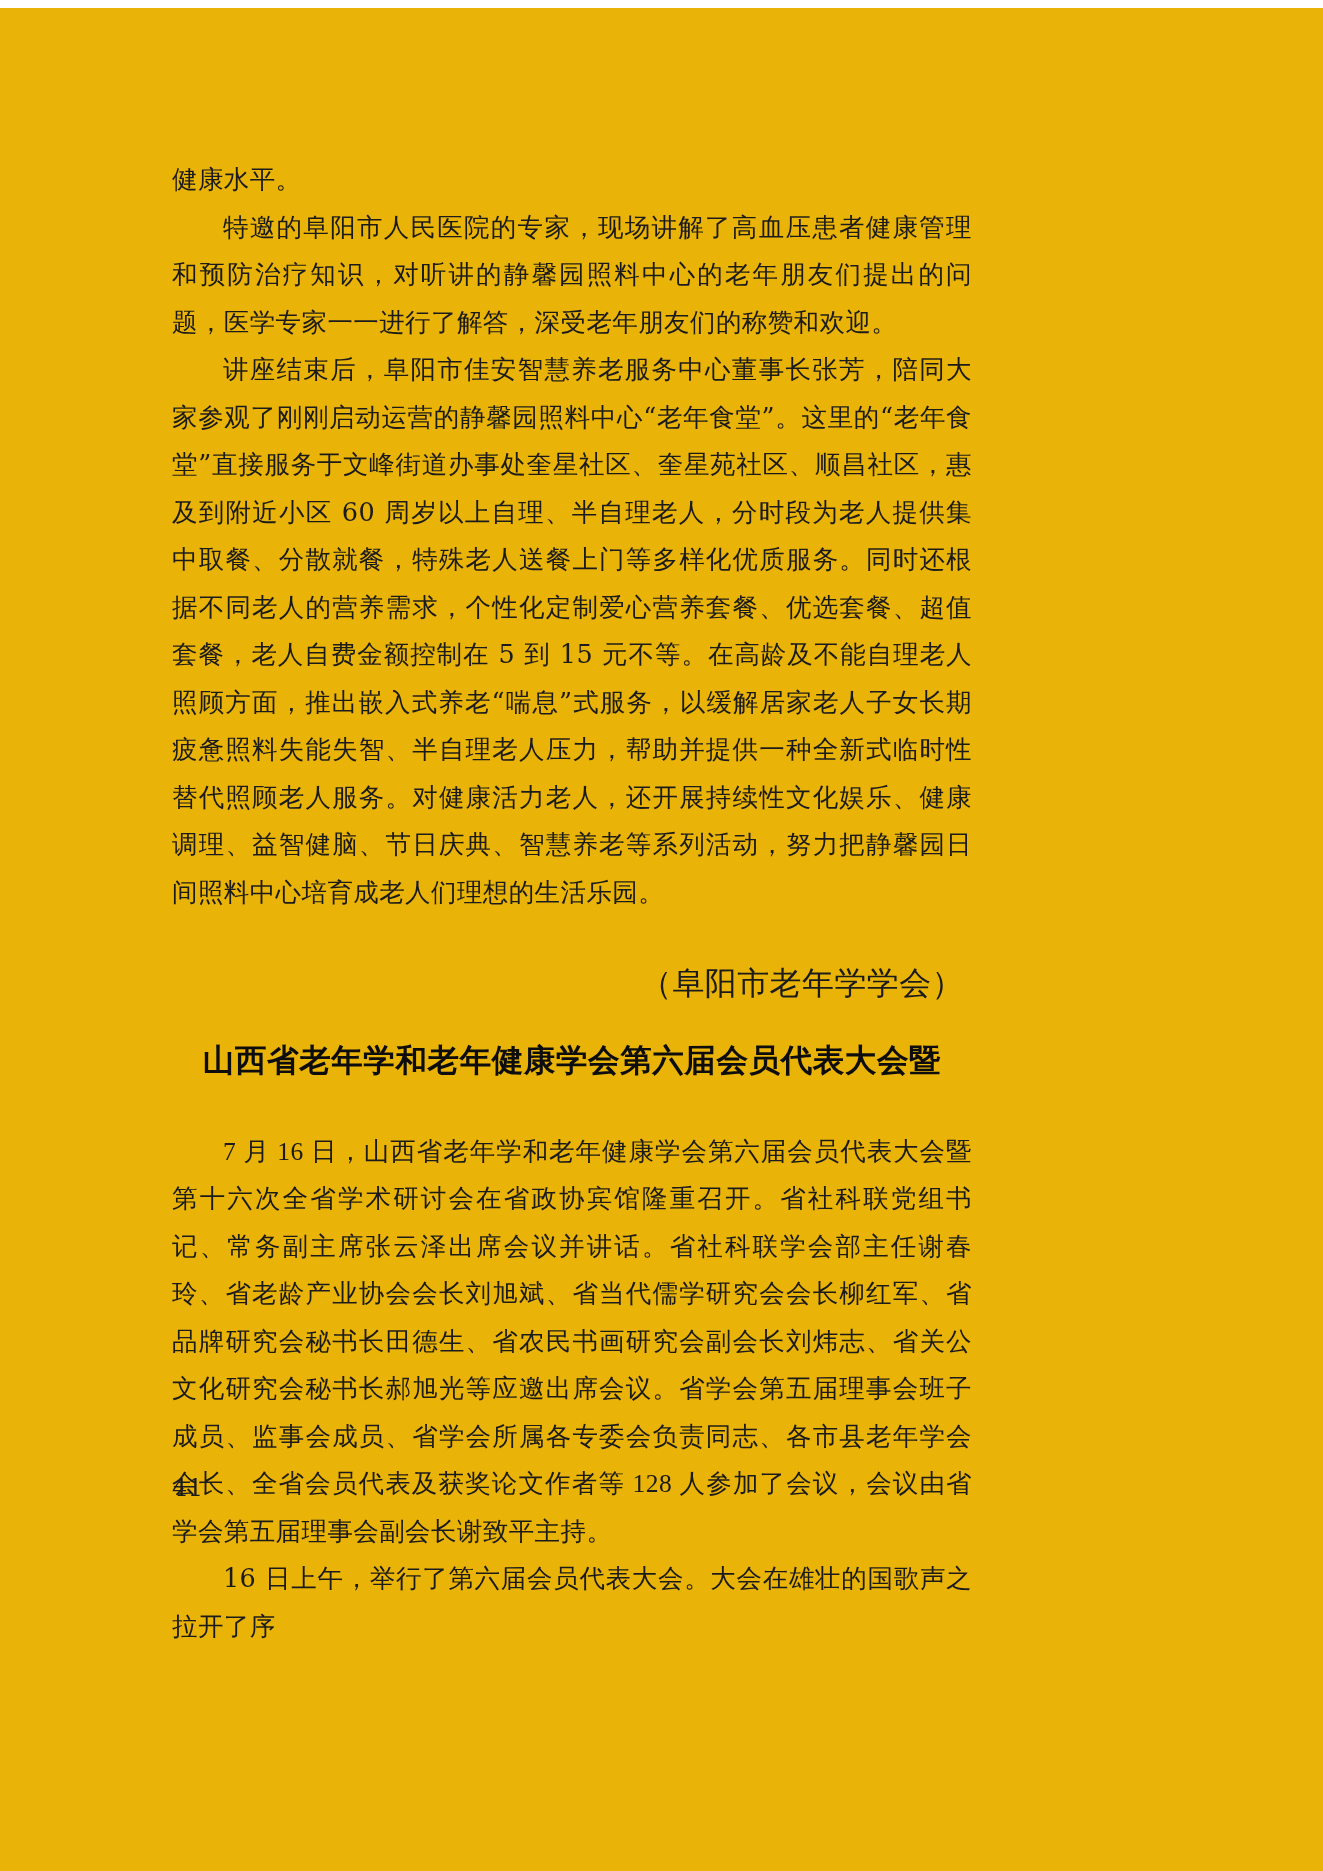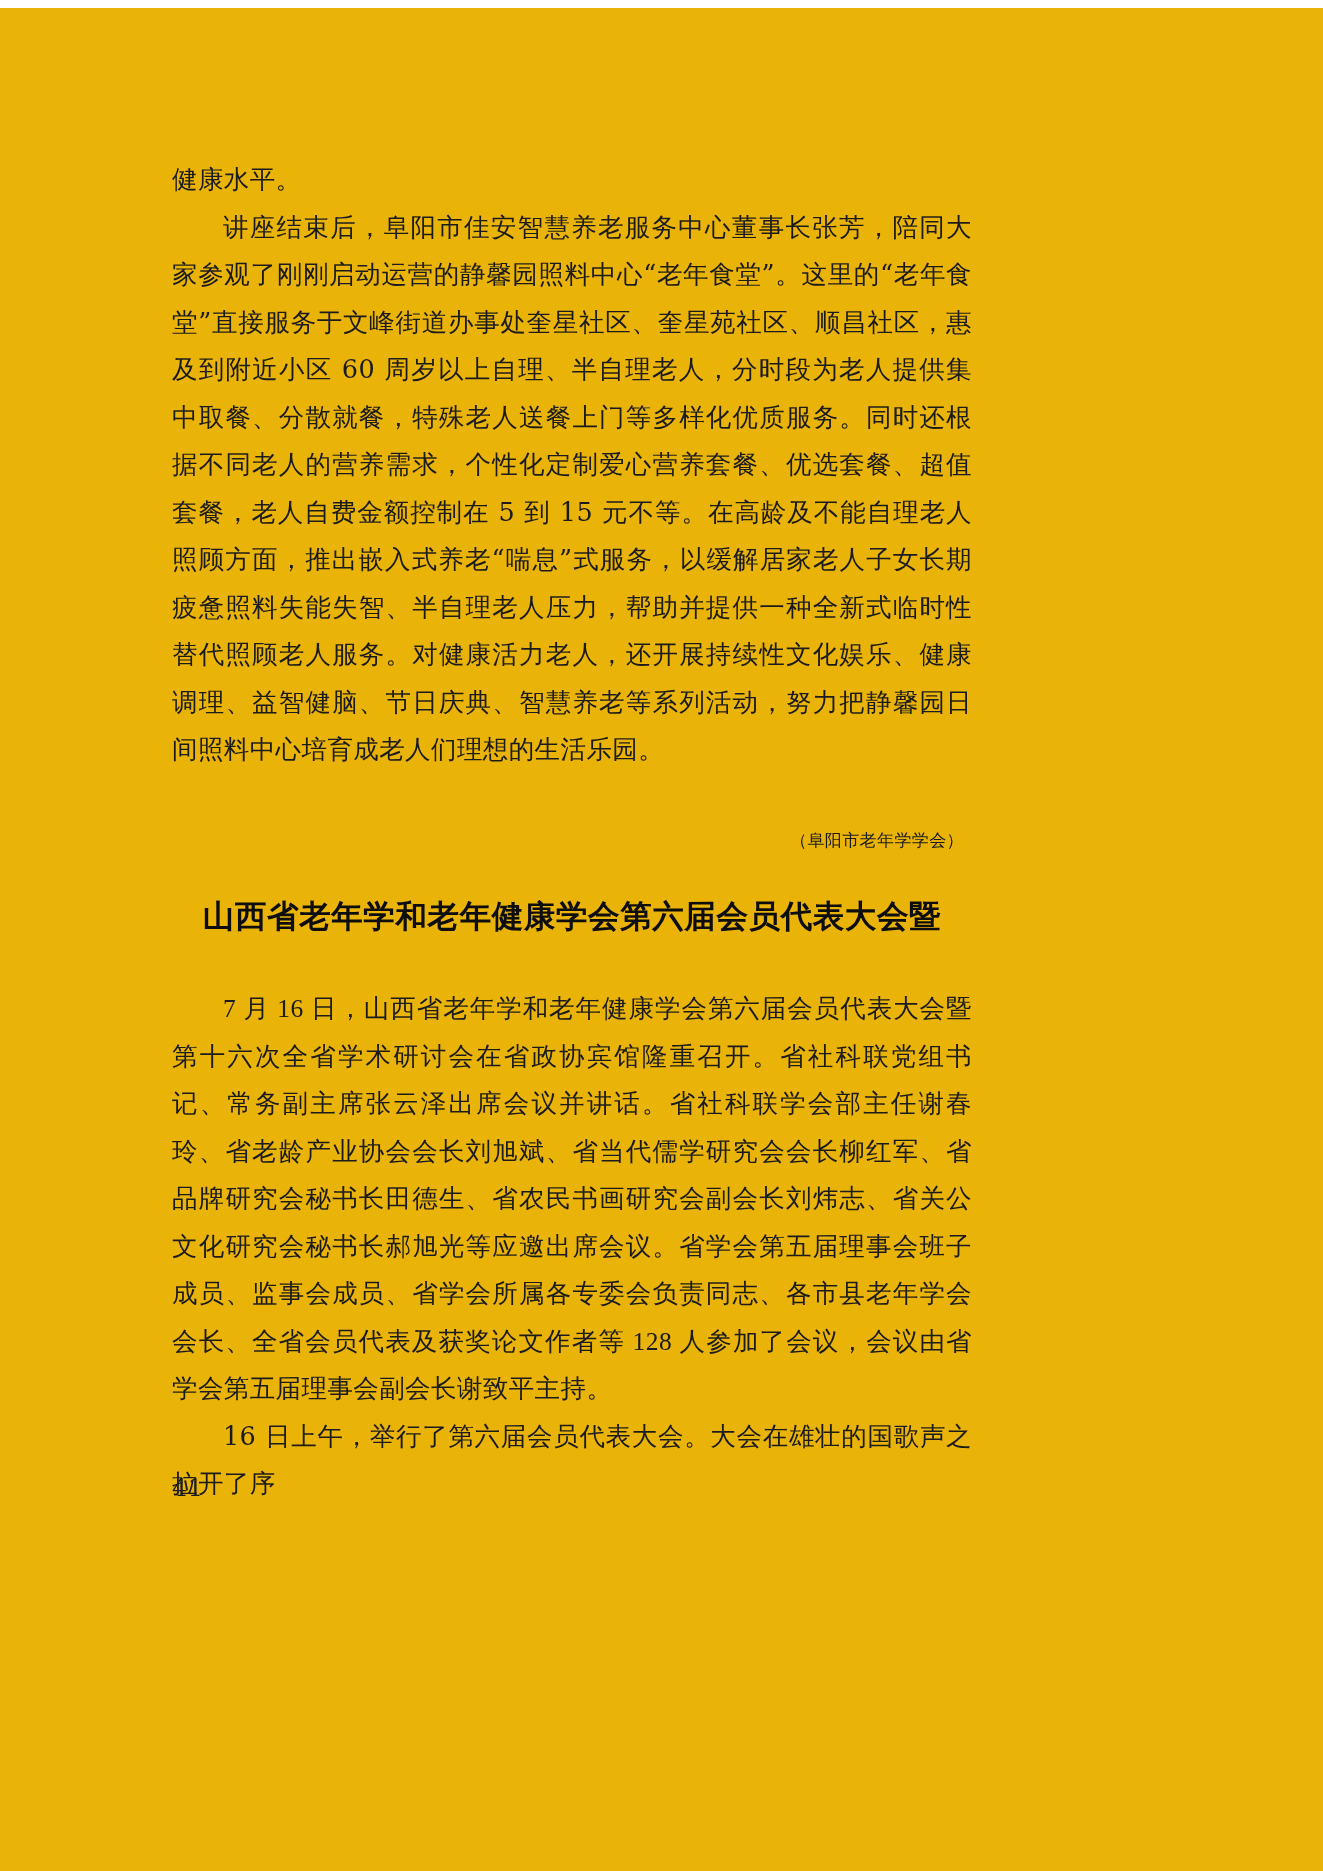--- a/index.html
+++ b/index.html
@@ -42,34 +42,34 @@
     text-justify: inter-ideograph;
     margin: 0 0 0 0;
     letter-spacing: 0.4px;
     text-indent: 0;
   }
   .para.indent {
     text-indent: 51px;
   }
 
   .attribution {
-    font-family: Liberation Mono, monospace;
-    font-size: 17px;
+    font-family: Liberation Serif, serif;
+    font-size: 32px;
     line-height: 47.5px;
     color: #1b1b1b;
     text-align: right;
     margin-top: 44px;
     letter-spacing: 0.4px;
     padding-right: 8px;
   }
 
   .section-heading {
     margin-bottom: 0;
     text-align: center;
-    font-family: Liberation Serif, serif;
+    font-family: Liberation Sans, sans-serif;
     font-weight: 700;
     font-size: 31.5px;
     line-height: 52px;
     color: #0d0d0d;
     letter-spacing: 0.6px;
   }
   .section-heading .hline {
     display: block;
   }
 
@@ -90,20 +90,21 @@
 </style>
 </head>
 <body>
 
 <div class="page">
 
   <div class="content">
 
     <p class="para">健康水平。</p>
 
+    <p class="para indent">特邀的阜阳市人民医院的专家，现场讲解了高血压患者健康管理和预防治疗知识，对听讲的静馨园照料中心的老年朋友们提出的问题，医学专家一一进行了解答，深受老年朋友们的称赞和欢迎。</p>
 
     <p class="para indent">讲座结束后，阜阳市佳安智慧养老服务中心董事长张芳，陪同大家参观了刚刚启动运营的静馨园照料中心“老年食堂”。这里的“老年食堂”直接服务于文峰街道办事处奎星社区、奎星苑社区、顺昌社区，惠及到附近小区 60 周岁以上自理、半自理老人，分时段为老人提供集中取餐、分散就餐，特殊老人送餐上门等多样化优质服务。同时还根据不同老人的营养需求，个性化定制爱心营养套餐、优选套餐、超值套餐，老人自费金额控制在 5 到 15 元不等。在高龄及不能自理老人照顾方面，推出嵌入式养老“喘息”式服务，以缓解居家老人子女长期疲惫照料失能失智、半自理老人压力，帮助并提供一种全新式临时性替代照顾老人服务。对健康活力老人，还开展持续性文化娱乐、健康调理、益智健脑、节日庆典、智慧养老等系列活动，努力把静馨园日间照料中心培育成老人们理想的生活乐园。</p>
 
     <div class="attribution">（阜阳市老年学学会）</div>
 
     <h2 class="section-heading">
       <span class="hline">山西省老年学和老年健康学会第六届会员代表大会暨</span>
     </h2>
 
     <p class="para indent after-heading">7 月 16 日，山西省老年学和老年健康学会第六届会员代表大会暨第十六次全省学术研讨会在省政协宾馆隆重召开。省社科联党组书记、常务副主席张云泽出席会议并讲话。省社科联学会部主任谢春玲、省老龄产业协会会长刘旭斌、省当代儒学研究会会长柳红军、省品牌研究会秘书长田德生、省农民书画研究会副会长刘炜志、省关公文化研究会秘书长郝旭光等应邀出席会议。省学会第五届理事会班子成员、监事会成员、省学会所属各专委会负责同志、各市县老年学会会长、全省会员代表及获奖论文作者等 128 人参加了会议，会议由省学会第五届理事会副会长谢致平主持。</p>

